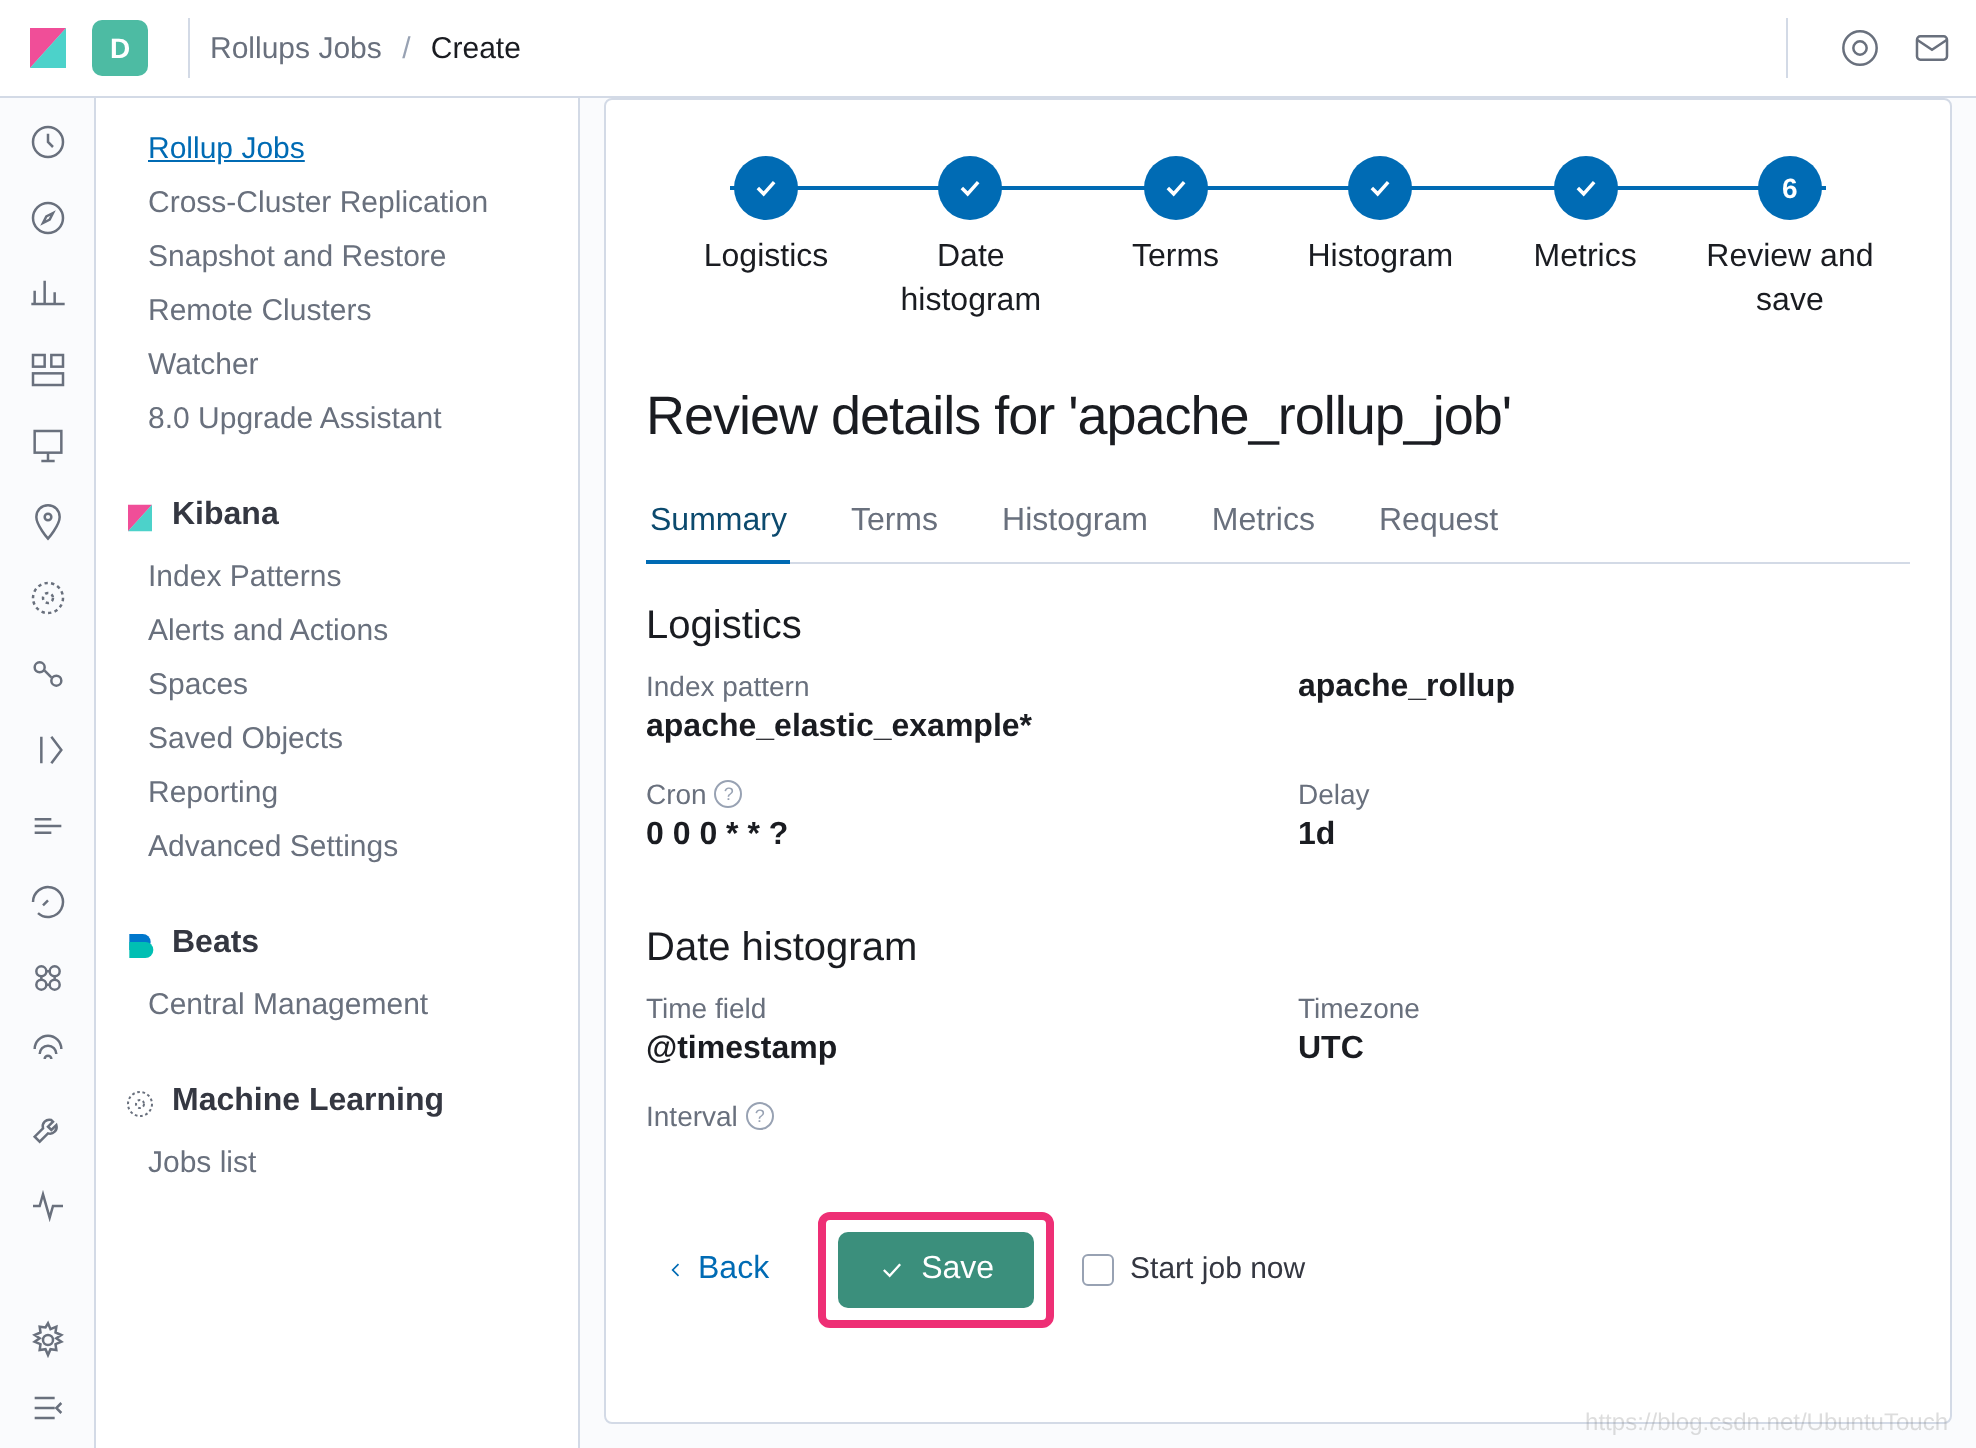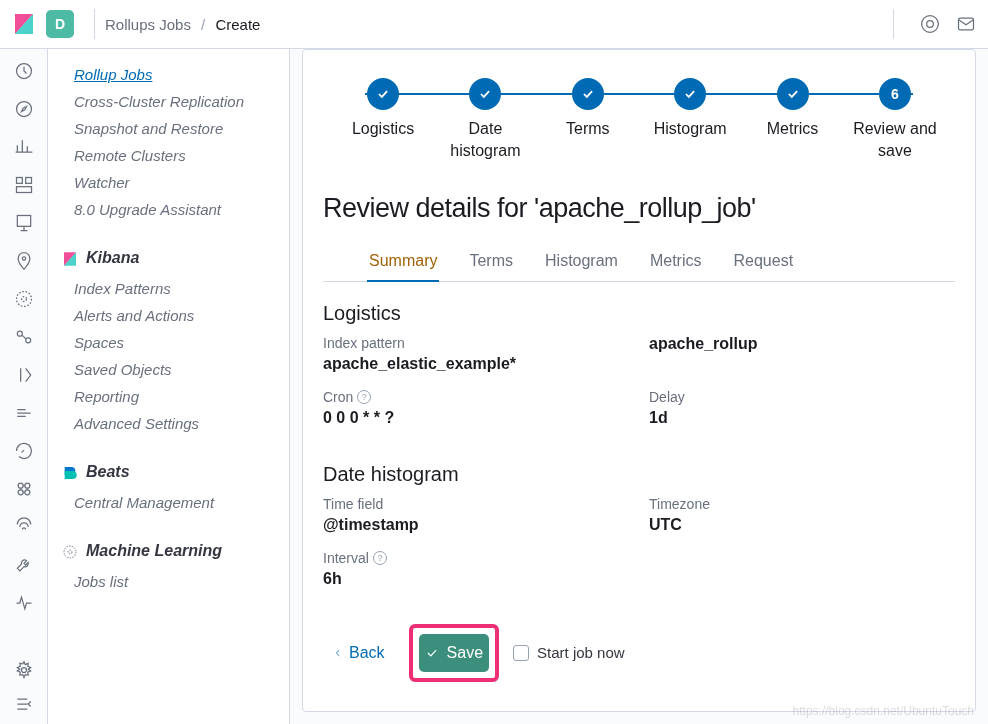--- a/index.html
+++ b/index.html
@@ -16,52 +16,52 @@
 .header-icon { width: 20px; height: 20px; margin-left: 16px; color: #69707d; cursor: pointer; }
 
 .body { display: flex; height: calc(100% - 49px); }
 
 .navbar { width: 48px; border-right: 1px solid #d3dae6; background: #fafbfd; display: flex; flex-direction: column; align-items: center; padding-top: 12px; gap: 18px; position: relative; }
 .nav-icon { width: 20px; height: 20px; color: #69707d; cursor: pointer; }
 .nav-icon.active { color: #69707d; }
 .nav-bottom { position: absolute; bottom: 10px; display:flex; flex-direction:column; align-items:center; gap:14px; }
 
 .sidebar { width: 242px; background: #fff; border-right: 1px solid #d3dae6; padding: 0 0 10px 0; overflow-y: hidden; }
-.side-group { padding: 12px 12px 4px 14px; font-style: italic; }
+.side-group { padding: 12px 12px 4px 14px; }
 .side-title { font-weight: 700; font-size: 16px; display: flex; align-items: flex-end; gap: 8px; margin-bottom: 8px; margin-top: 10px; }
 .side-title-icon { width: 16px; height: 16px; }
 .side-item { padding: 5px 0 5px 12px; color: #69707d; cursor: pointer; font-size: 15px; }
 .side-item.active { color: #006bb4; text-decoration: underline; font-weight: 500; }
 
 .main { flex: 1; display: flex; flex-direction: column; padding: 0 12px 12px 12px; overflow: hidden; }
 .card { background: #fff; border-radius: 4px; border: 1px solid #d3dae6; margin-top: 0; padding: 28px 20px 20px 20px; height: 100%; overflow-y: auto; position: relative; }
 
 .steps { display: flex; justify-content: space-between; align-items: flex-start; margin: 0 10px 30px 10px; position: relative; }
 .step-line { position: absolute; top: 15px; left: 32px; right: 32px; height: 2px; background: #006bb4; z-index: 0; }
 .step { display: flex; flex-direction: column; align-items: center; z-index: 1; text-align: center; width: 100px; }
 .step-circle { width: 32px; height: 32px; border-radius: 50%; background: #006bb4; color: #fff; display: flex; align-items: center; justify-content: center; font-weight: 700; margin-bottom: 8px; }
 .step-label { font-size: 16px; color: #1a1c21; line-height: 1.4; }
 
 .page-title { font-size: 27px; font-weight: 400; margin: 12px 0 18px 0; letter-spacing: -0.5px; color:#1a1c21; }
 
 .tabs { display: flex; border-bottom: 1px solid #d3dae6; gap: 28px; margin-bottom: 20px; }
 .tab { padding: 10px 2px; color: #69707d; cursor: pointer; font-size: 16px; }
-.tab.active { color: #a16207; border-bottom: 2px solid #006bb4; margin-bottom: -1px; margin-left: 44px; }
+.tab.active { color: #0c4a6e; border-bottom: 2px solid #006bb4; margin-bottom: -1px; }
 
 .section-title { font-size: 20px; font-weight: 500; margin: 20px 0 10px 0; color: #1a1c21; }
 .grid { display: grid; grid-template-columns: 1fr 1fr; column-gap: 20px; }
 .field { margin-bottom: 16px; }
 .field-label { font-size: 14px; color: #69707d; margin-bottom: 4px; display: flex; align-items: center; gap: 4px; }
 .field-value { font-size: 16px; font-weight: 700; color: #1a1c21; }
 .help-icon { width: 14px; height: 14px; border: 1px solid #98a2b3; border-radius: 50%; display: inline-flex; align-items: center; justify-content: center; font-size: 9px; color: #98a2b3; }
 
 .footer { display: flex; align-items: center; gap: 14px; margin-top: 20px; }
 .btn-back { color: #006bb4; background: transparent; border: none; font-size: 16px; cursor: pointer; display: flex; align-items: center; gap: 6px; padding: 8px 10px; }
 .btn-save-wrap { border: 4px solid #ee2f75; border-radius: 6px; padding: 6px; }
-.btn-save { background: #3b8f7c; color: #fff; border: none; border-radius: 5px; padding: 10px 6px; font-size: 16px; cursor: pointer; display: flex; align-items: center; gap: 8px; }
+.btn-save { background: #3b8f7c; color: #fff; border: none; border-radius: 5px; padding: 10px 20px; font-size: 16px; cursor: pointer; display: flex; align-items: center; gap: 8px; }
 .checkbox-row { display: flex; align-items: center; gap: 8px; color: #343741; font-size: 15px; }
 .checkbox { width: 16px; height: 16px; border: 1px solid #98a2b3; border-radius: 3px; background: #fff; }
 
 .watermark { position: absolute; right: 14px; bottom: 6px; color: rgba(120,120,120,0.25); font-size: 12px; pointer-events: none; }
 </style>
 </head>
 <body>
 
 <div class="header">
   <svg class="logo" viewBox="0 0 24 24">
@@ -298,21 +298,20 @@
         </div>
         <div class="field">
           <div class="field-label">Timezone</div>
           <div class="field-value">UTC</div>
         </div>
         <div class="field">
           <div class="field-label">
               <span>Interval</span>
               <span class="help-icon">?</span>
             </div>
-          <div class="field-value">6h</div>
         </div>
       </div>
 
       <div class="footer">
         <button class="btn-back">
           <svg width="10" height="14" viewBox="0 0 24 24" fill="none" stroke="#006bb4" stroke-width="2">
               <path d="M15 5l-7 7 7 7"></path>
             </svg>
           <span>Back</span>
         </button>

